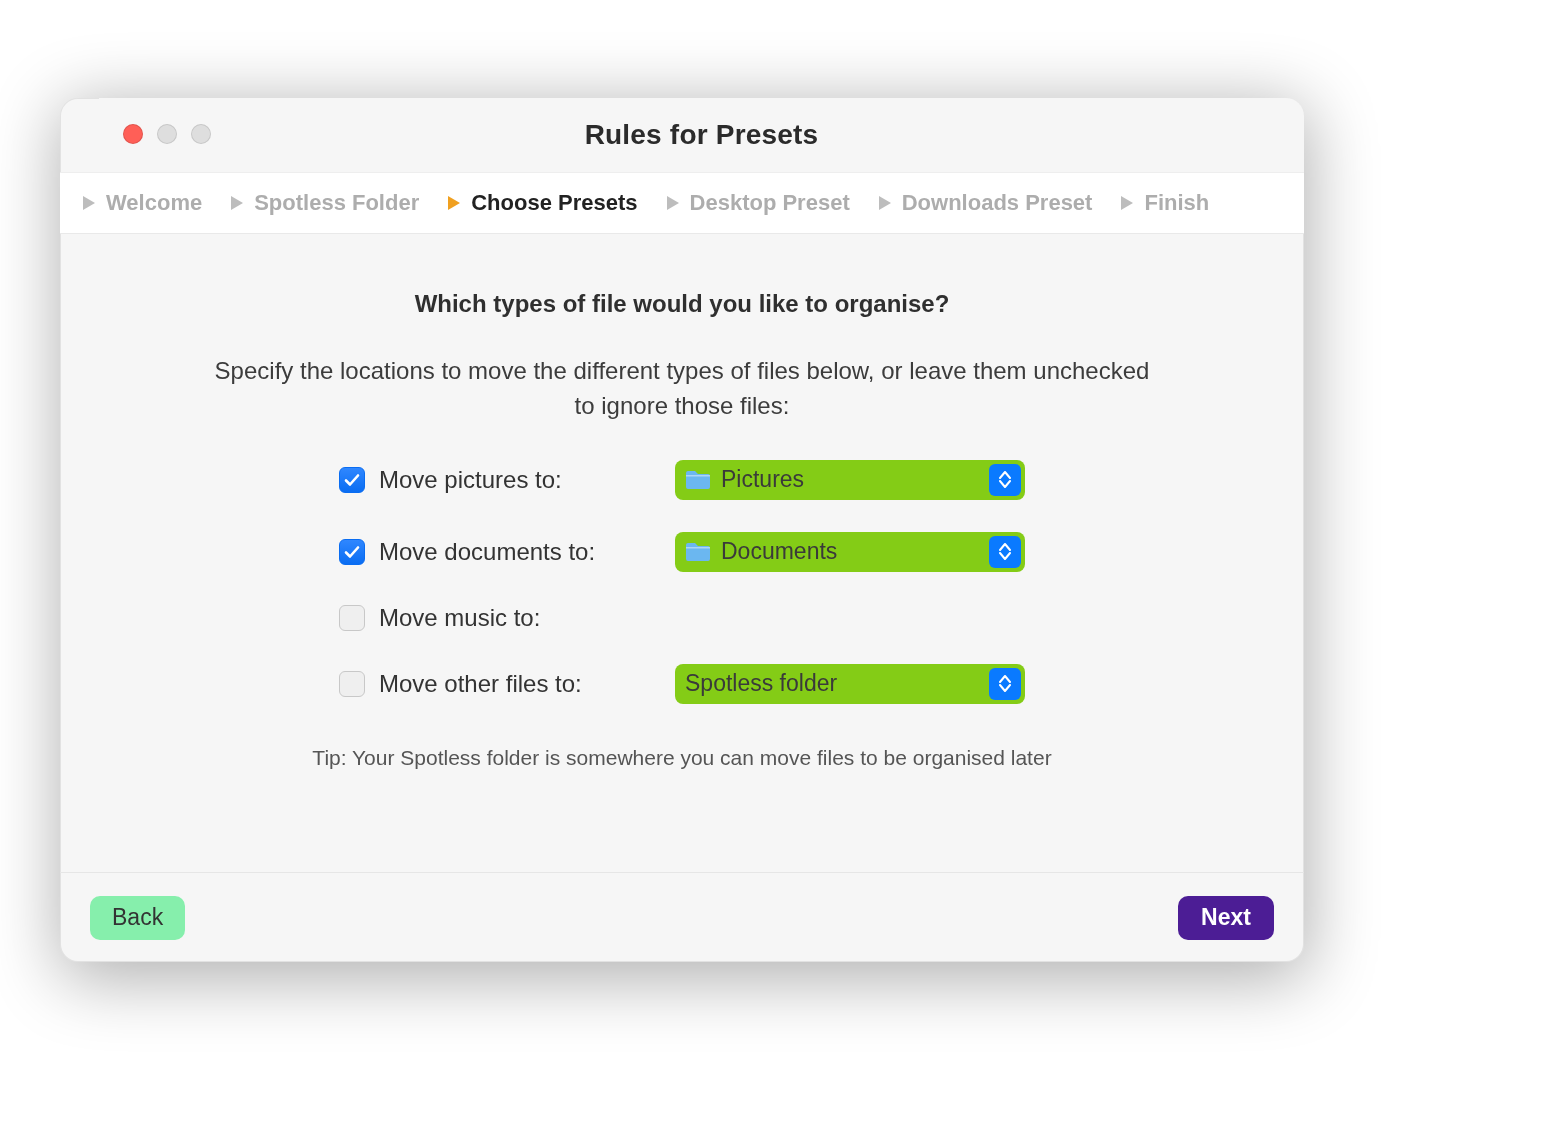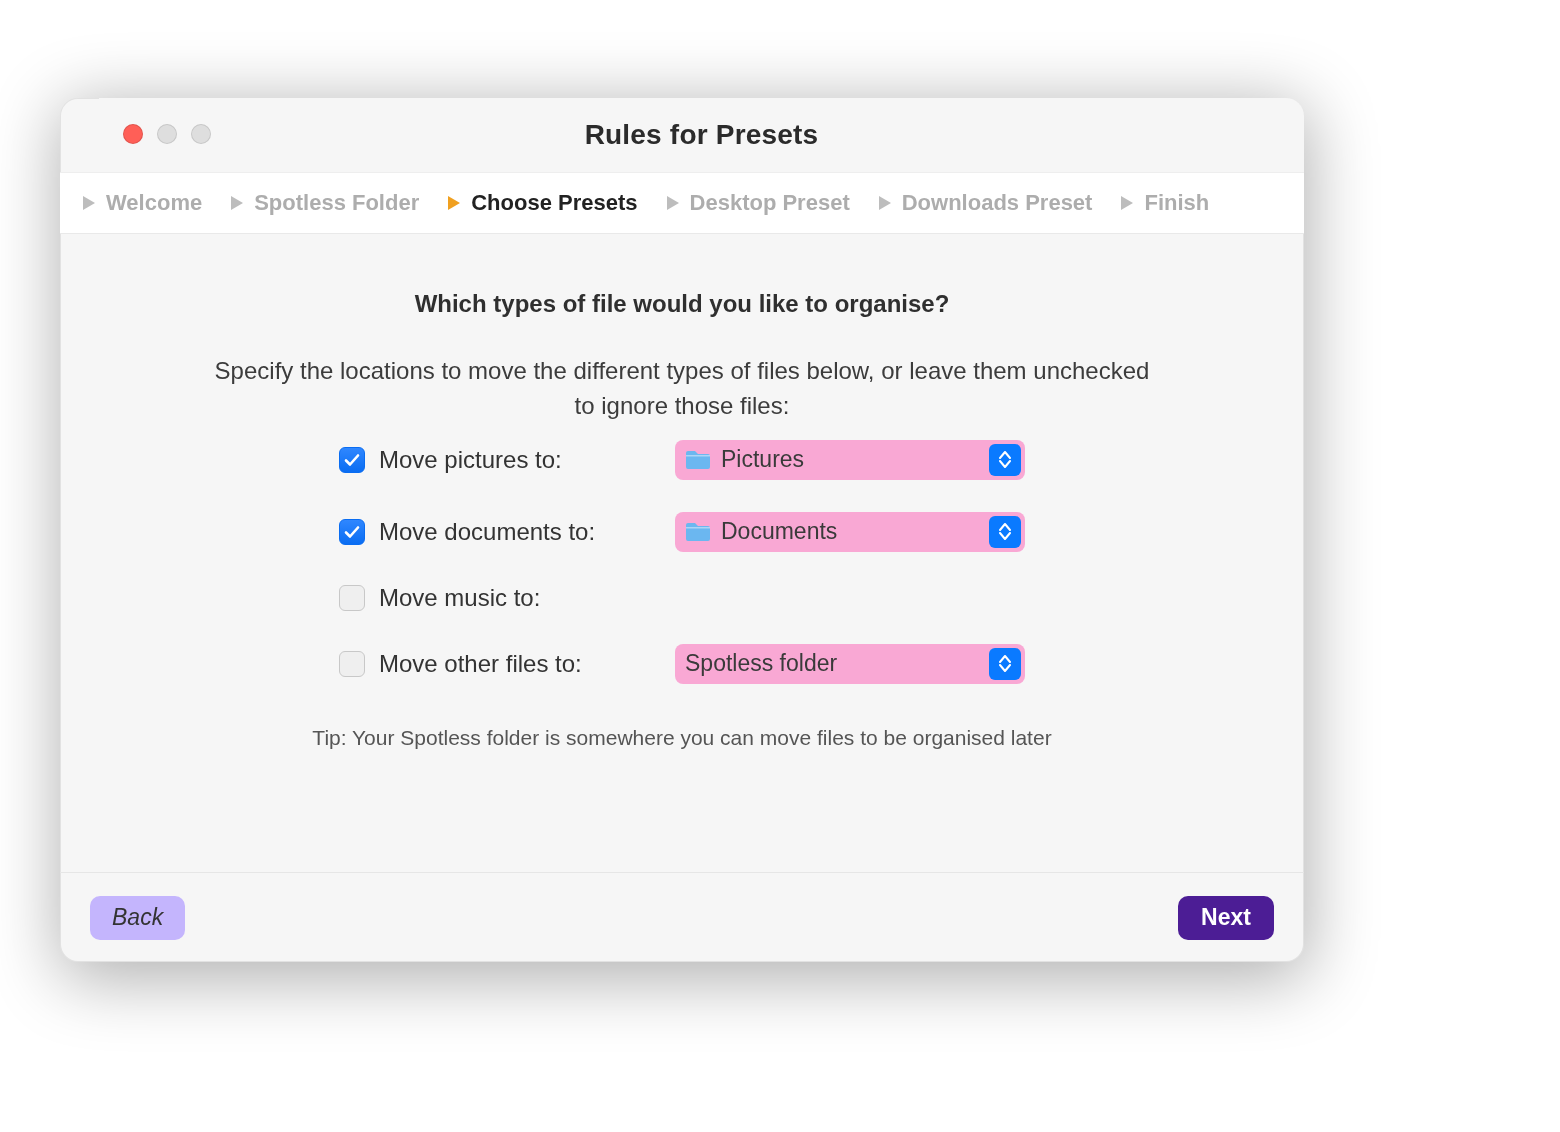--- a/index.html
+++ b/index.html
@@ -81,21 +81,21 @@
     padding: 50px 80px 0 80px;
     text-align: center;
   }
   .heading {
     font-size: 24px; font-weight: 700; color: #2f2f2f;
     margin: 6px 0 36px 0;
   }
   .subhead {
     font-size: 24px; color: #3c3c3c; font-weight: 400;
     line-height: 1.45;
-    margin: 0 auto 16px auto;
+    margin: 0 auto 36px auto;
     max-width: 960px;
   }
   
   .rows { display: flex; flex-direction: column; gap: 32px; align-items: center; }
   .row {
     display: grid;
     grid-template-columns: 300px 350px;
     align-items: center;
     gap: 36px;
     width: 686px;
@@ -112,21 +112,21 @@
     border-color: #0a6df2;
   }
   .checkbox.checked svg { display: block; }
   .checkbox svg { display: none; }
   .row .label {
     font-size: 24px; color: #333333; text-align: left;
   }
   .select {
     position: relative;
     height: 40px;
-    background: #f9a8d4;
+    background: #84cc16;
     border-radius: 8px;
     display: flex; align-items: center;
     padding: 0 46px 0 10px;
     gap: 10px;
     text-align: left;
   }
   .select .folder-icon {
     width: 26px; height: 20px; flex-shrink: 0;
   }
   .select .value {
@@ -152,21 +152,21 @@
     border-top: 1px solid #e6e6e6;
     display: flex; align-items: center; justify-content: space-between;
     padding: 0 30px;
   }
   .btn {
     height: 44px; border-radius: 10px; padding: 0 22px;
     font-size: 23px; font-weight: 500;
     display: inline-flex; align-items: center; justify-content: center;
     border: none;
   }
-  .btn.back { background: #c4b5fd; color: #333333; font-style: italic; }
+  .btn.back { background: #86efac; color: #333333; }
   .btn.next { background: #4c1d95; color: #ffffff; font-weight: 600; min-width: 96px; }
 </style>
 </head>
 <body>
 
 <div class="dropshadow"></div>
 
 <div class="window">
 
   <div class="titlebar">

